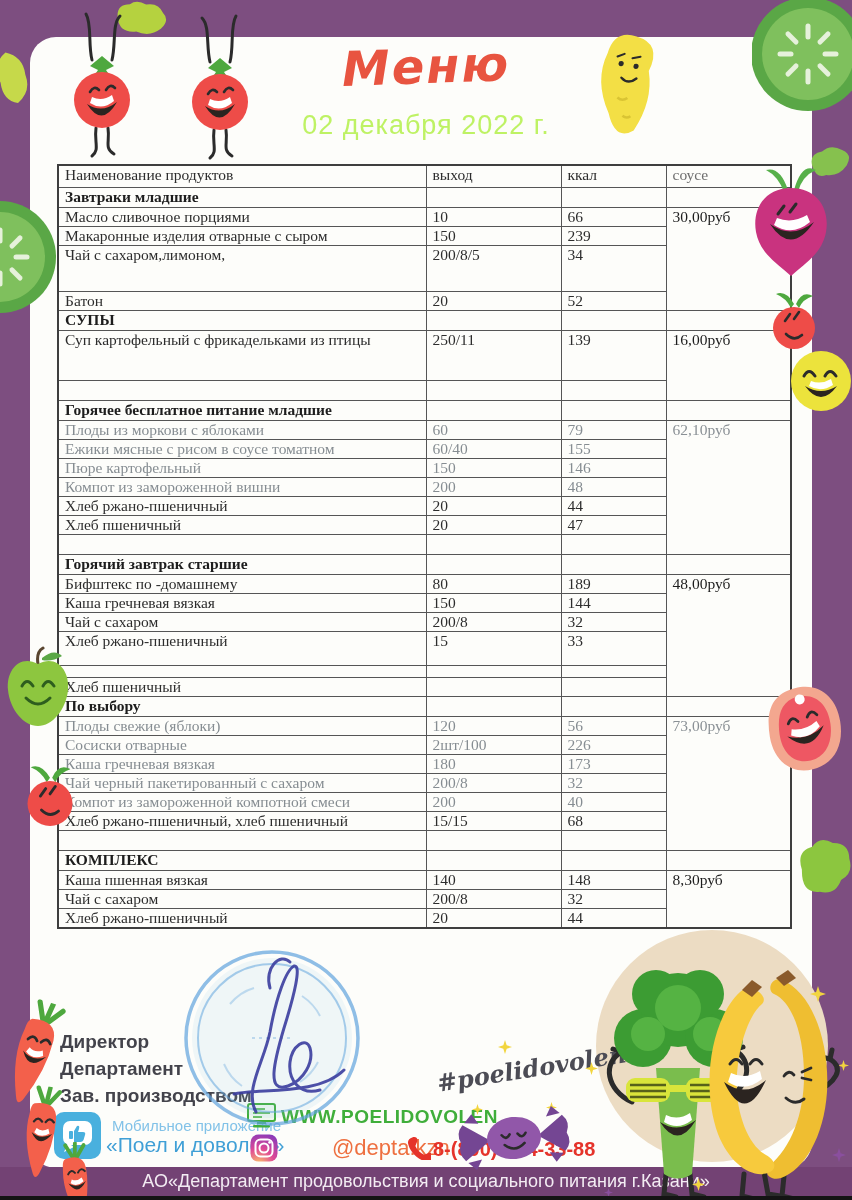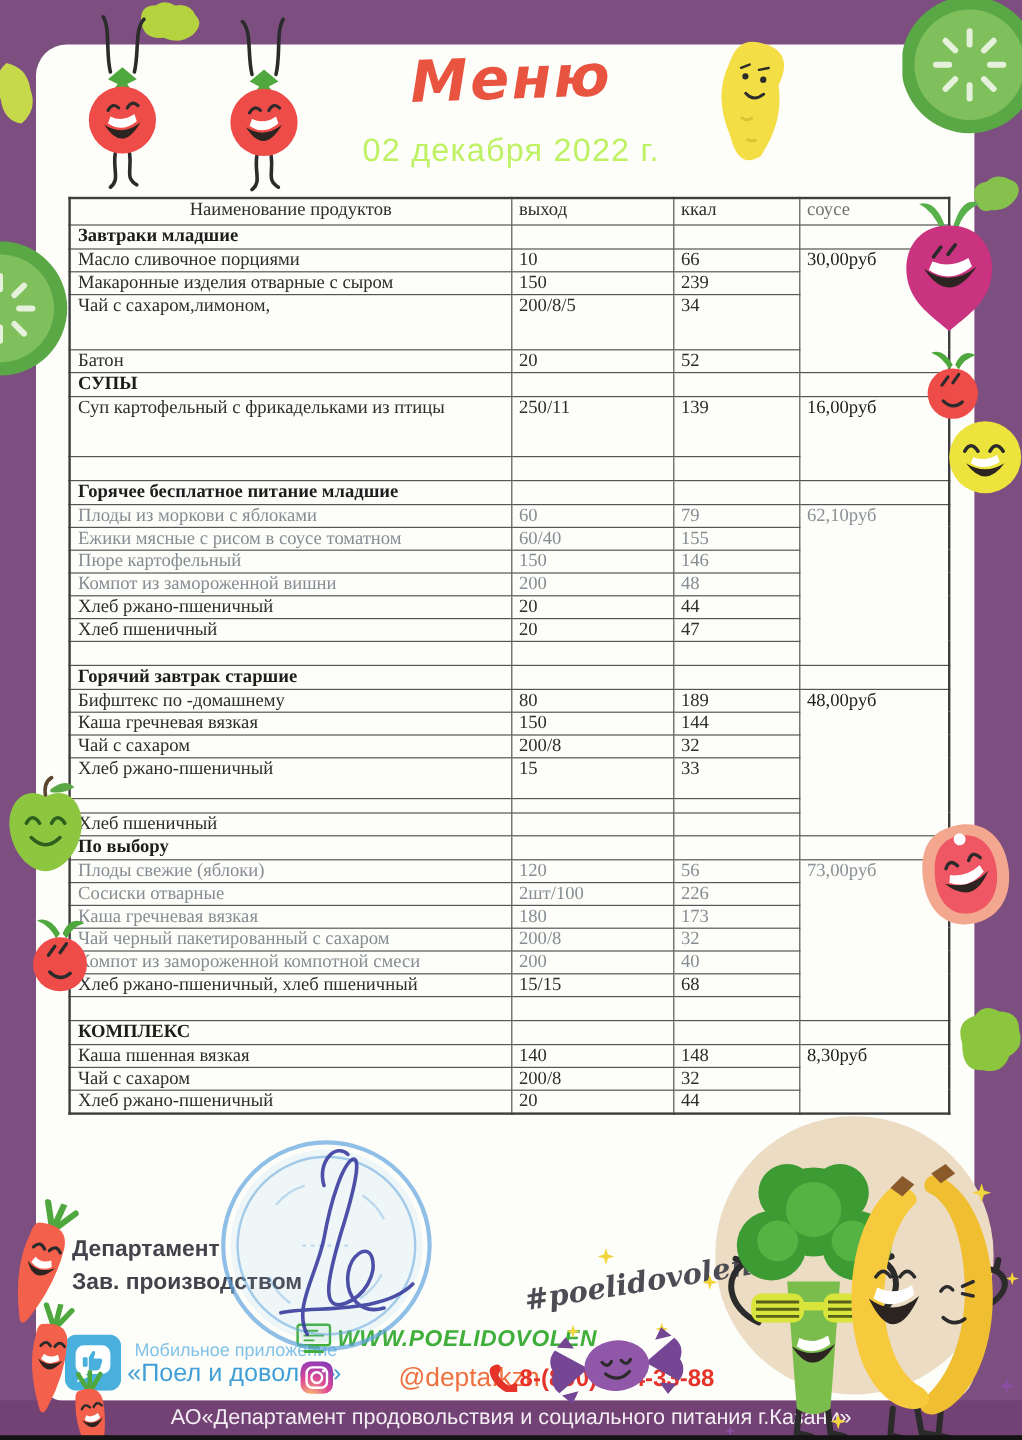--- a/index.html
+++ b/index.html
@@ -18,21 +18,21 @@
         font-size:27px;color:#bef264;letter-spacing:1px;}
 
   
   .menu-table{position:absolute;left:57px;top:164px;z-index:2;border-collapse:collapse;
         table-layout:fixed;width:733px;font-family:"Liberation Serif",serif;
         font-size:15.5px;color:#2d2d2d;border:2px solid #3e3e3e;}
   .menu-table td,.menu-table th{border:1px solid #555;padding:1px 6px;vertical-align:top;
         line-height:16px;overflow:hidden;white-space:nowrap;}
   .menu-table thead tr{height:22px;}
   .menu-table thead th{font-weight:normal;text-align:left;}
-  .menu-table thead th.h-name{text-align:center;font-family:Liberation Serif, serif;}
+  .menu-table thead th.h-name{text-align:left;font-family:Liberation Serif, serif;}
   .menu-table thead th.h-price{color:#6f6f6f;}
   .menu-table tbody tr{height:19px;}
   .menu-table tr.r-sect{height:20px;}
   .menu-table tr.r-sect td.c-name{font-weight:bold;color:#1d1d1d;}
   .menu-table tr.r-sp{height:20px;}
   .menu-table tr.r-tall{height:46px;}
   .menu-table tr.r-xtall{height:50px;}
   .menu-table tr.r-med{height:34px;}
   .menu-table tr.r-short{height:12px;}
   .menu-table tr.faded td{color:#868d92;}
@@ -43,21 +43,21 @@
         line-height:27px;font-weight:bold;}
   .sign span{display:block;}
 
   .hashtag{position:absolute;left:436px;top:1054px;z-index:6;font-family:"DejaVu Serif",serif;
         font-style:italic;font-weight:bold;font-size:24px;color:#4c4c55;transform:rotate(-9deg);}
 
   
   .f-abs{position:absolute;z-index:7;}
   .app-caption{left:112px;top:1117px;font-size:15px;color:#82c2e8;}
   .app-name{left:106px;top:1133px;font-size:21px;color:#3f9fd6;}
-  .website{left:281px;top:1106px;font-size:19px;font-weight:bold;color:#3fae3a;letter-spacing:.5px;font-style:italic;}
+  .website{left:281px;top:1106px;font-size:19px;font-weight:bold;color:#3fae3a;letter-spacing:.5px;}
   .ig-text{left:285px;top:1135px;font-size:22px;color:#ee7040;margin-left:47px;}
   .phone-text{left:433px;top:1138px;font-size:20px;font-weight:bold;color:#e5332a;}
 
   .deco{position:absolute;z-index:5;}
   .star{position:absolute;z-index:9;
         clip-path:polygon(50% 0,62% 38%,100% 50%,62% 62%,50% 100%,38% 62%,0 50%,38% 38%);}
   .beige-circle{position:absolute;left:596px;top:930px;width:232px;height:232px;border-radius:50%;
         background:#ecdcc3;z-index:5;}
   .chars{z-index:11;}
   .stamp{z-index:8;}
@@ -272,20 +272,21 @@
         </tr>
         <tr class="r-item">
           <td class="c-name">Хлеб ржано-пшеничный</td>
           <td class="c-out">20</td>
           <td class="c-kcal">44</td>
         </tr>
       </tbody>
   </table>
 
   <div class="sign">
+    <span>Директор</span>
     <span>Департамент</span>
     <span>Зав. производством</span>
   </div>
 
   <svg class="deco stamp" style="left:172px;top:944px;" width="200" height="190" viewBox="0 0 200 190">
     <circle cx="100" cy="94" r="86" fill="none" stroke="#5fa3dd" stroke-width="3.5" opacity="0.7"></circle>
     <circle cx="100" cy="94" r="74" fill="none" stroke="#5fa3dd" stroke-width="2" opacity="0.55"></circle>
     <circle cx="100" cy="94" r="80" fill="#8fc3ea" opacity="0.12"></circle>
     <g stroke="#5fa3dd" opacity="0.35" stroke-width="2" fill="none">
       <path d="M58,60 q10,-12 24,-16"></path>

